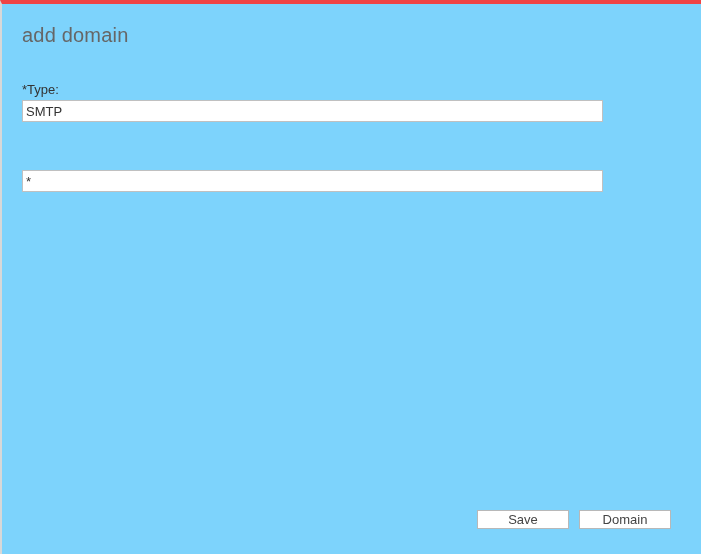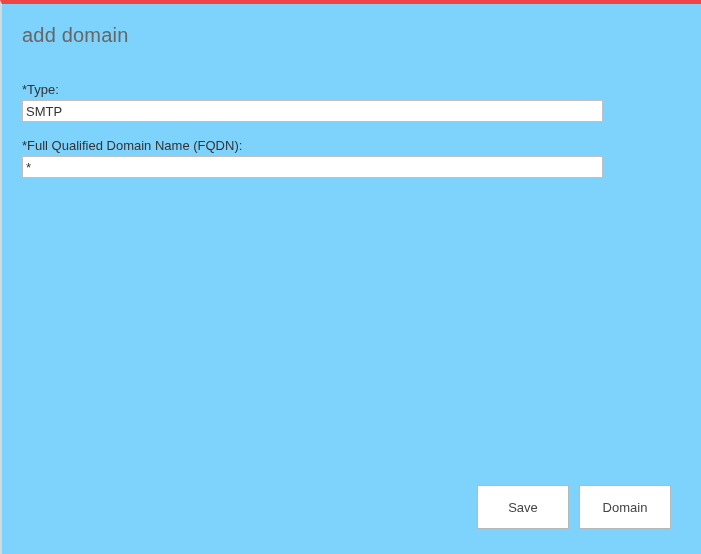--- a/index.html
+++ b/index.html
@@ -25,21 +25,21 @@
       padding: 20px 20px 0 20px;
     }
     .page-title {
       font-size: 20px;
       font-weight: 300;
       color: #666;
       margin-bottom: 35px;
       letter-spacing: 0.2px;
     }
     .field-group {
-      margin-bottom: 16px;
+      margin-bottom: 48px;
     }
     .field-label {
       font-size: 13px;
       color: #333;
       margin-bottom: 3px;
       display: block;
     }
     .field-input {
       width: 581px;
       height: 22px;
@@ -52,21 +52,21 @@
     }
     .button-row {
       position: absolute;
       bottom: 25px;
       right: 30px;
       display: flex;
       gap: 10px;
     }
     .btn {
       width: 92px;
-      height: 44px;
+      height: 19px;
       border: 1px solid #b8b8b8;
       background: #fff;
       font-family: inherit;
       font-size: 13px;
       color: #444;
       cursor: pointer;
       text-align: center;
     }
   </style>
 </head>
@@ -75,21 +75,20 @@
 <div class="panel">
   <div class="content">
     <h1 class="page-title">add domain</h1>
 
     <div class="field-group">
       <label class="field-label">*Type:</label>
       <input type="text" class="field-input" value="SMTP" style="">
     </div>
 
     <div class="field-group">
-      <label class="field-label">*Full Qualified Domain Name (FQDN):</label>
       <input type="text" class="field-input" value="*" style="">
     </div>
 
   </div>
 
   <div class="button-row">
     <button class="btn">Save</button>
     <button class="btn">Domain</button>
   </div>
 </div>

